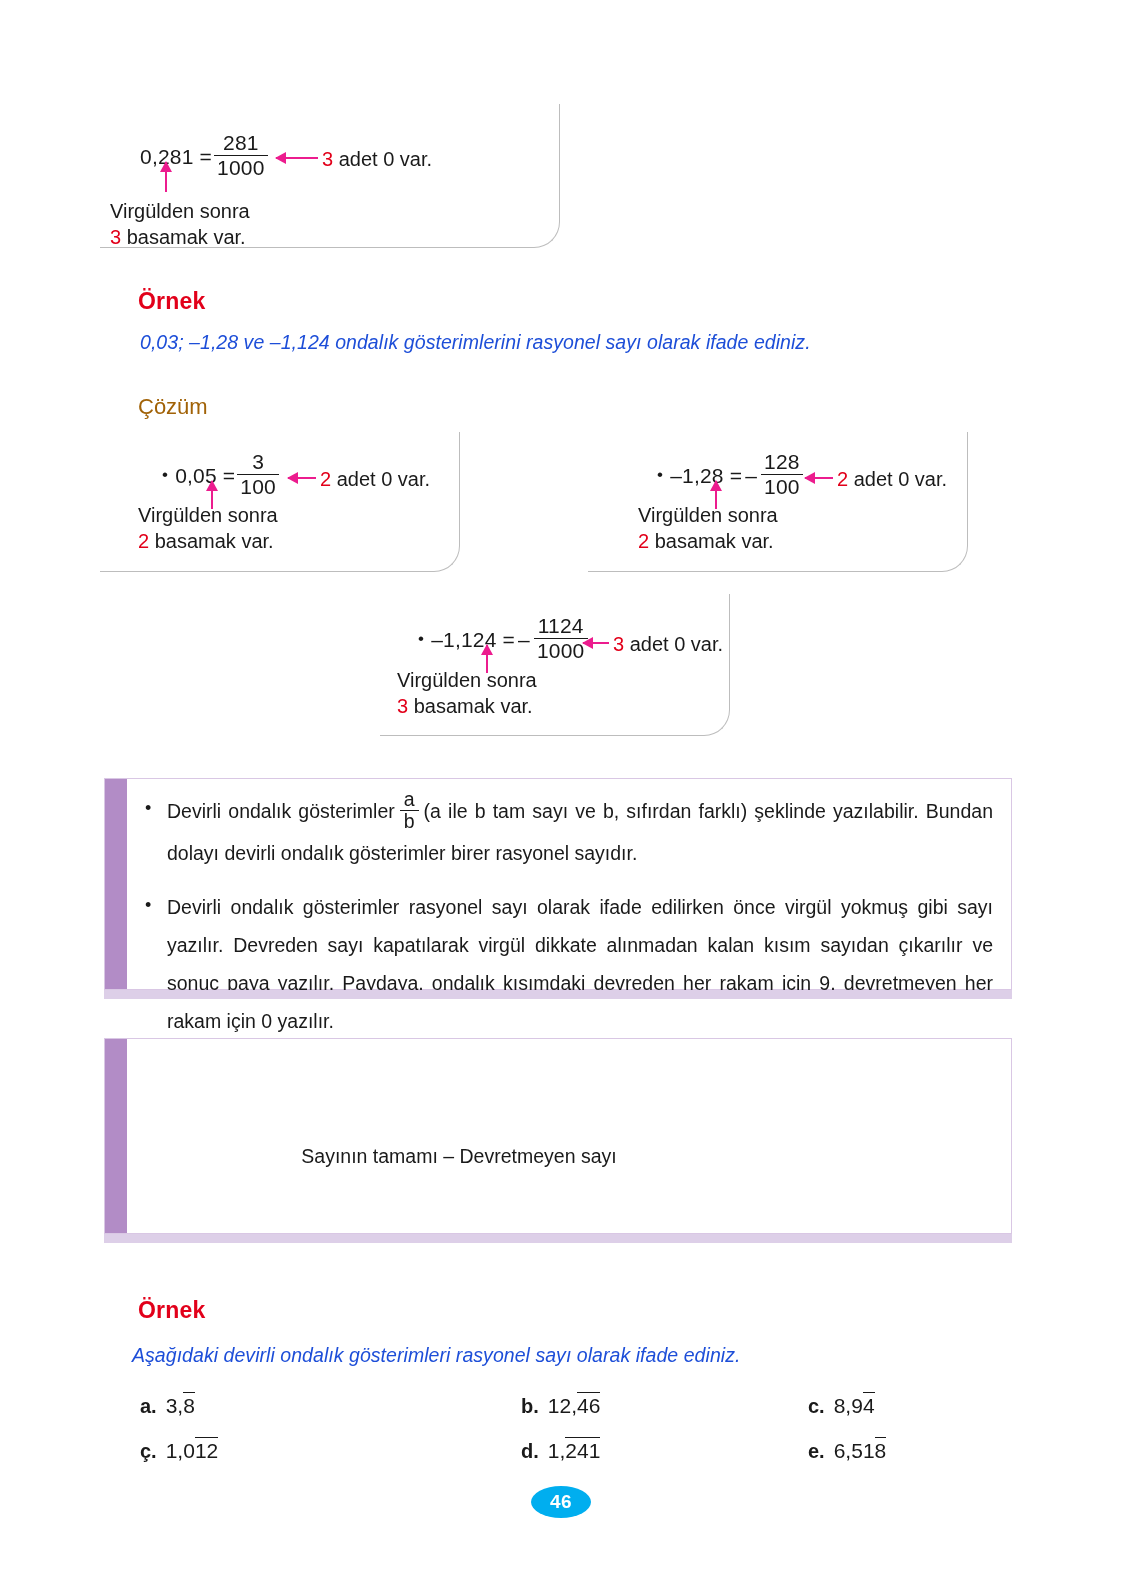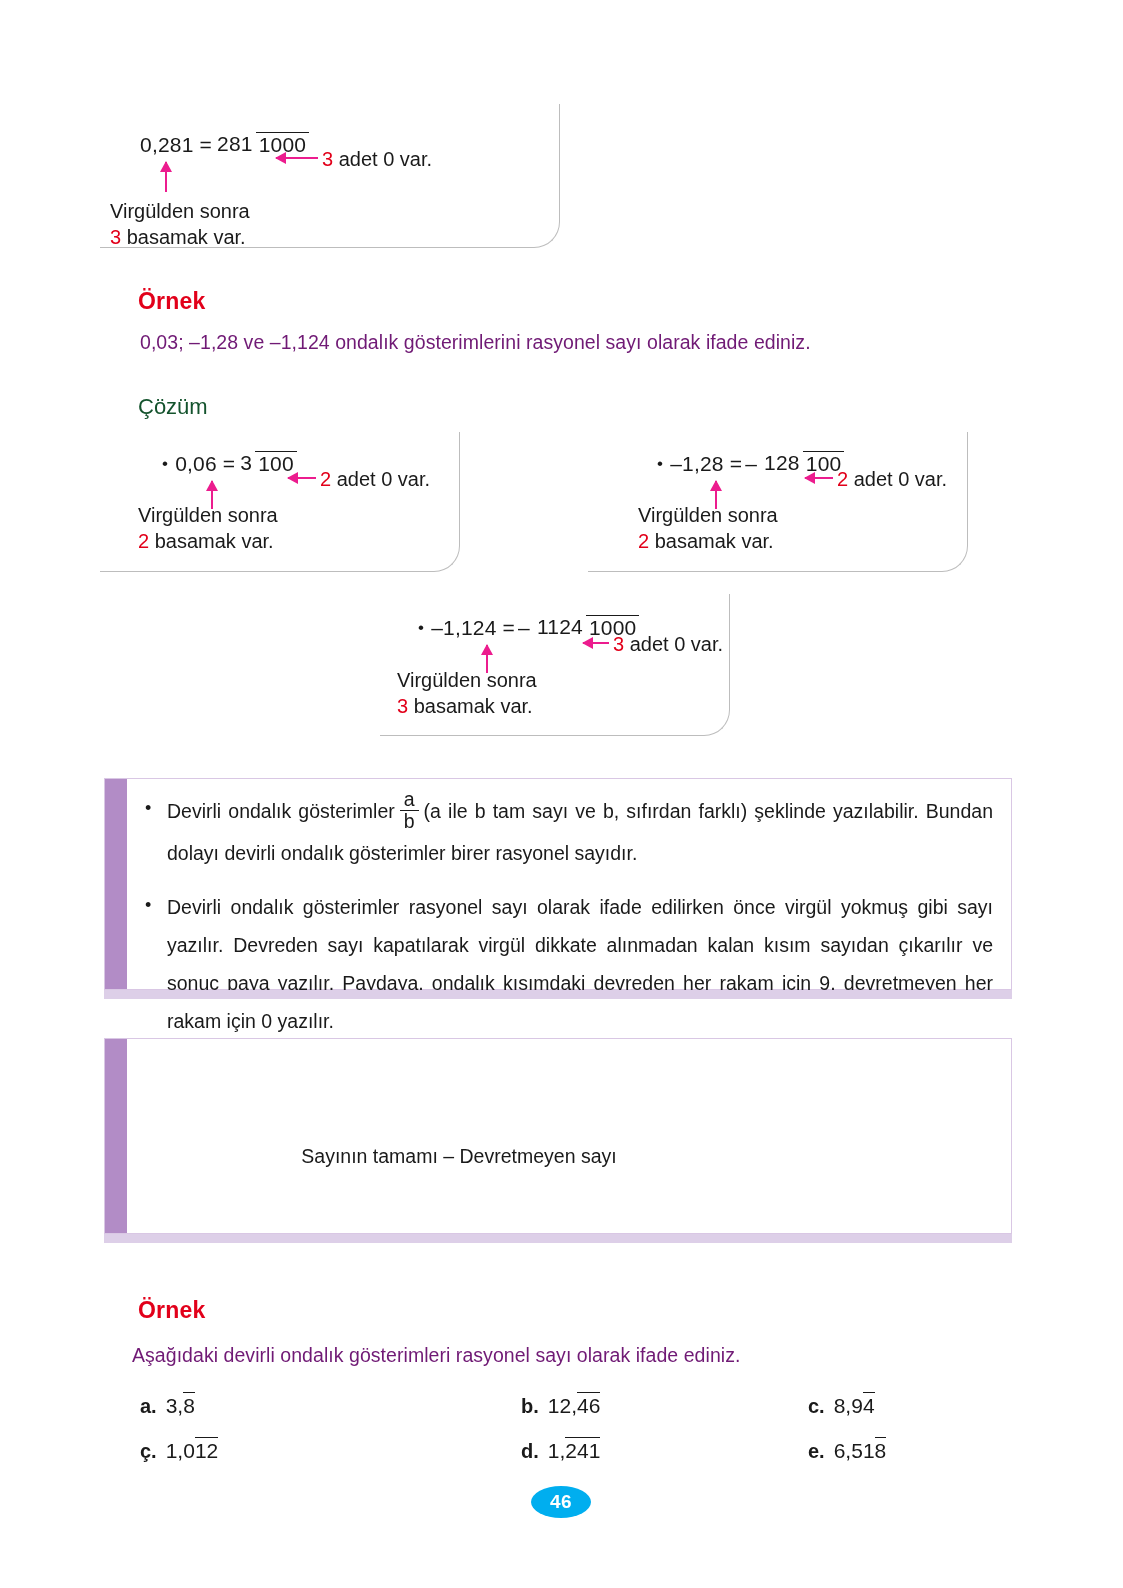--- a/index.html
+++ b/index.html
@@ -16,21 +16,21 @@
     overflow: hidden;
   }
 
   .page {
     position: absolute;
     inset: 0;
   }
 
   .frac {
     display: inline-flex;
-    flex-direction: row;
+    flex-direction: column;
     align-items: center;
     vertical-align: middle;
     margin: 0 2px;
     position: relative;
     top: -1px;
   }
   .frac .num {
     padding: 0 3px 1px 3px;
     line-height: 1.05;
   }
@@ -115,28 +115,29 @@
   
   .heading-ornek {
     position: absolute;
     color: #e2001a;
     font-weight: bold;
     font-size: 23px;
     letter-spacing: .2px;
   }
   .heading-cozum {
     position: absolute;
-    color: #14532d;
+    color: #a16207;
     font-size: 22px;
   }
   .para {
     position: absolute;
     font-size: 19.5px;
-    color: #701a75;
+    color: #1d4ed8;
     letter-spacing: .05px;
+    font-style: italic;
   }
 
   
   .panel {
     position: absolute;
     box-sizing: border-box;
     background: #ffffff;
     border: 1px solid #d9c7e4;
   }
   .panel-bar {
@@ -278,21 +279,21 @@
   <div class="heading-ornek" style="left:138px; top:288px;">Örnek</div>
 
   <div class="para" style="left:140px; top:331px;">0,03; –1,28 ve –1,124 ondalık gösterimlerini rasyonel sayı olarak ifade ediniz.</div>
 
   <div class="heading-cozum" style="left:138px; top:394px;">Çözüm</div>
 
   <div class="card" style="left:100px; top:432px; width:360px; height:140px;"></div>
 
   <div class="mathrow" style="position:absolute; left:162px; top:452px;">
     <span class="bullet-dot">•</span>
-    <span>0,06 =</span>
+    <span>0,05 =</span>
     <span class="frac">
       <span class="num">3</span>
       <span class="den">100</span>
     </span>
   </div>
 
   <div class="arrow-left" style="left:288px; top:477px; width:28px;"></div>
   <div class="label-right" style="left:320px; top:468px;">
     <span class="red">2</span><span> adet 0 var.</span>
   </div>

